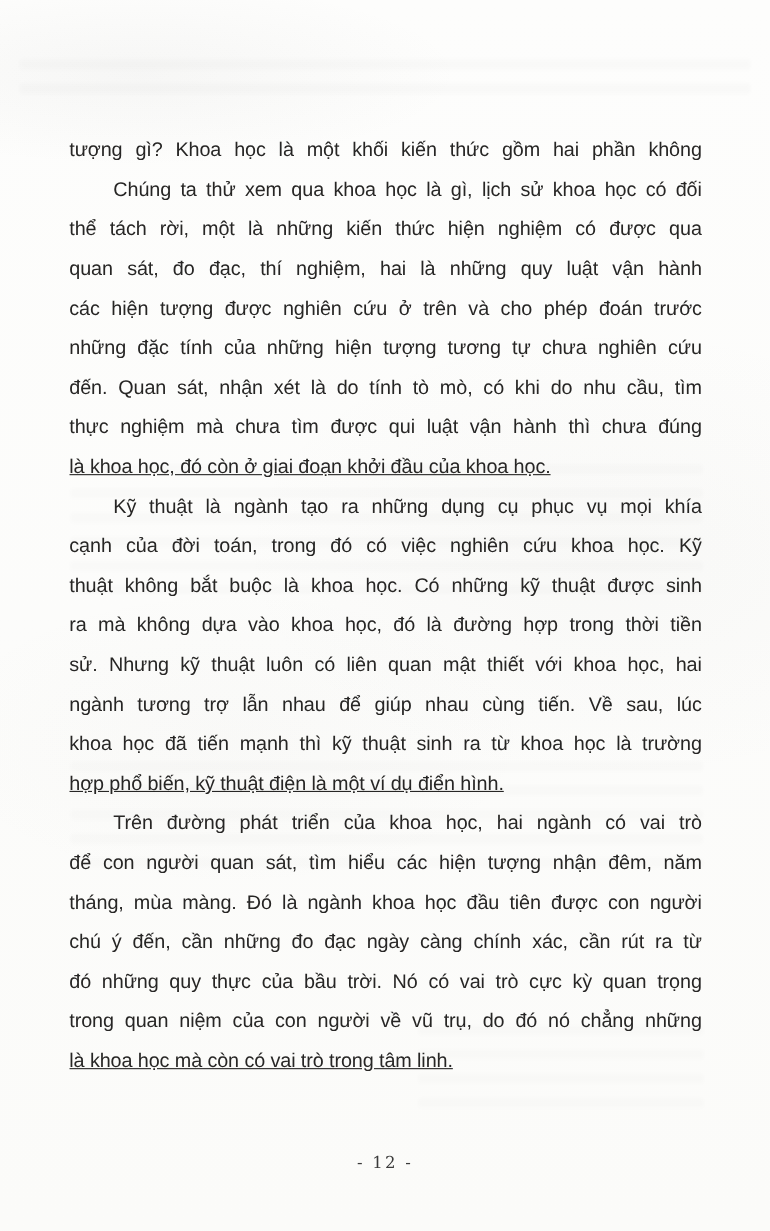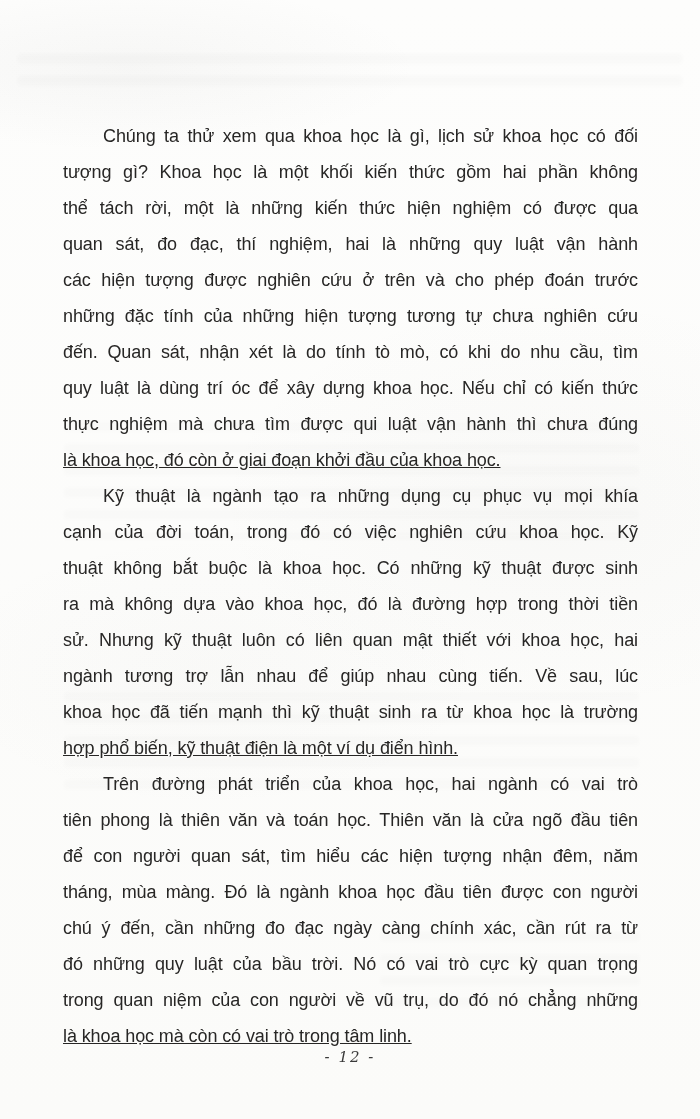--- a/index.html
+++ b/index.html
@@ -69,62 +69,59 @@
     left: 0;
     top: 1048px;
     width: 700px;
     text-align: center;
   }
   .footer span {
     font-family: "DejaVu Serif", serif;
     font-size: 15px;
     letter-spacing: 2px;
     color: #3a3a3a;
-    font-style: italic;
   }
 </style>
 </head>
 <body>
 
 <div class="page">
   <div class="artifact a1"></div>
   <div class="artifact a2"></div>
   <div class="artifact a3"></div>
   <div class="artifact a4"></div>
 
   <div class="text-block" id="text-block">
       <div class="paragraph">
+        <div class="line">tượng gì? Khoa học là một khối kiến thức gồm hai phần không</div>
         <div class="line first">Chúng ta thử xem qua khoa học là gì, lịch sử khoa học có đối</div>
-        <div class="line">tượng gì? Khoa học là một khối kiến thức gồm hai phần không</div>
         <div class="line">thể tách rời, một là những kiến thức hiện nghiệm có được qua</div>
         <div class="line">quan sát, đo đạc, thí nghiệm, hai là những quy luật vận hành</div>
         <div class="line">các hiện tượng được nghiên cứu ở trên và cho phép đoán trước</div>
         <div class="line">những đặc tính của những hiện tượng tương tự chưa nghiên cứu</div>
         <div class="line">đến. Quan sát, nhận xét là do tính tò mò, có khi do nhu cầu, tìm</div>
-        <div class="line">quy luật là dùng trí óc để xây dựng khoa học. Nếu chỉ có kiến thức</div>
         <div class="line">thực nghiệm mà chưa tìm được qui luật vận hành thì chưa đúng</div>
         <div class="line last">là khoa học, đó còn ở giai đoạn khởi đầu của khoa học.</div>
       </div>
       <div class="paragraph">
         <div class="line first">Kỹ thuật là ngành tạo ra những dụng cụ phục vụ mọi khía</div>
         <div class="line">cạnh của đời toán, trong đó có việc nghiên cứu khoa học. Kỹ</div>
         <div class="line">thuật  không bắt buộc là khoa học. Có những kỹ thuật được sinh</div>
         <div class="line">ra mà không dựa vào khoa học, đó là đường hợp trong thời tiền</div>
         <div class="line">sử. Nhưng kỹ thuật luôn có liên quan mật thiết với khoa học, hai</div>
         <div class="line">ngành tương trợ lẫn nhau để giúp nhau cùng tiến. Về sau, lúc</div>
         <div class="line">khoa học đã tiến mạnh thì kỹ thuật sinh ra từ khoa học là trường</div>
         <div class="line last">hợp phổ biến, kỹ thuật điện là một ví dụ điển hình.</div>
       </div>
       <div class="paragraph">
         <div class="line first">Trên đường phát triển của khoa học, hai ngành có vai trò</div>
-        <div class="line">tiên phong là thiên văn và toán học. Thiên văn là cửa ngõ đầu tiên</div>
         <div class="line">để con người quan sát, tìm hiểu các hiện tượng nhận đêm, năm</div>
         <div class="line">tháng, mùa màng. Đó là ngành khoa học đầu tiên được con người</div>
         <div class="line">chú ý đến, cần những đo đạc ngày càng chính xác, cần rút ra từ</div>
-        <div class="line">đó những quy luật của bầu trời. Nó có vai trò cực kỳ quan trọng</div>
+        <div class="line">đó những quy thực của bầu trời. Nó có vai trò cực kỳ quan trọng</div>
         <div class="line">trong quan niệm của con người về vũ trụ, do đó nó chẳng những</div>
         <div class="line last">là khoa học mà còn có vai trò trong tâm linh.</div>
       </div>
     </div>
 
   <div class="footer">
     <span>- 12 -</span>
   </div>
 </div>
 

